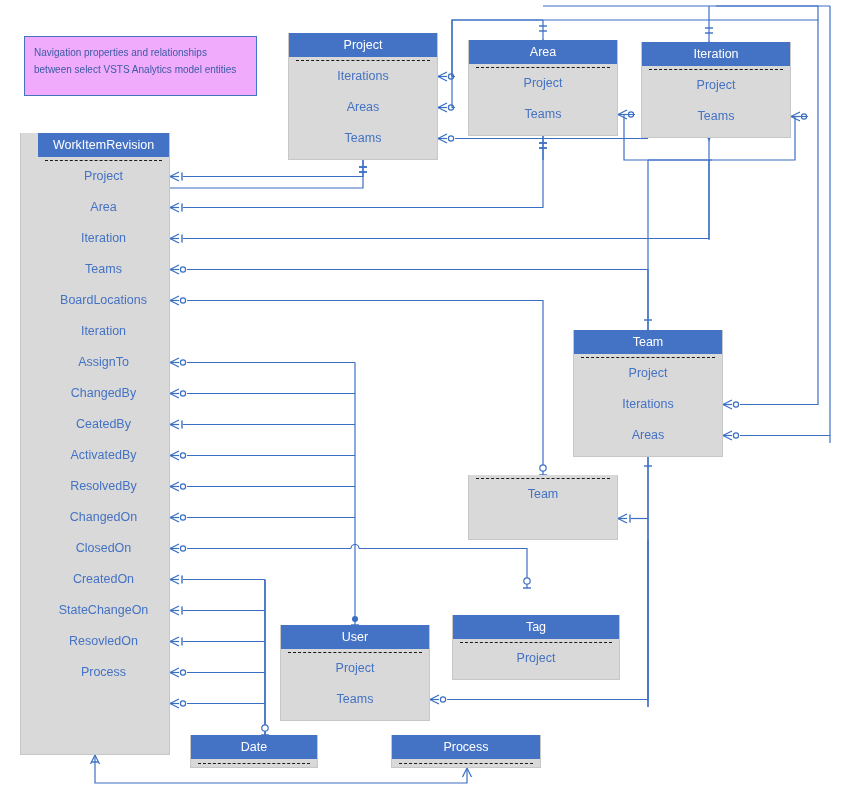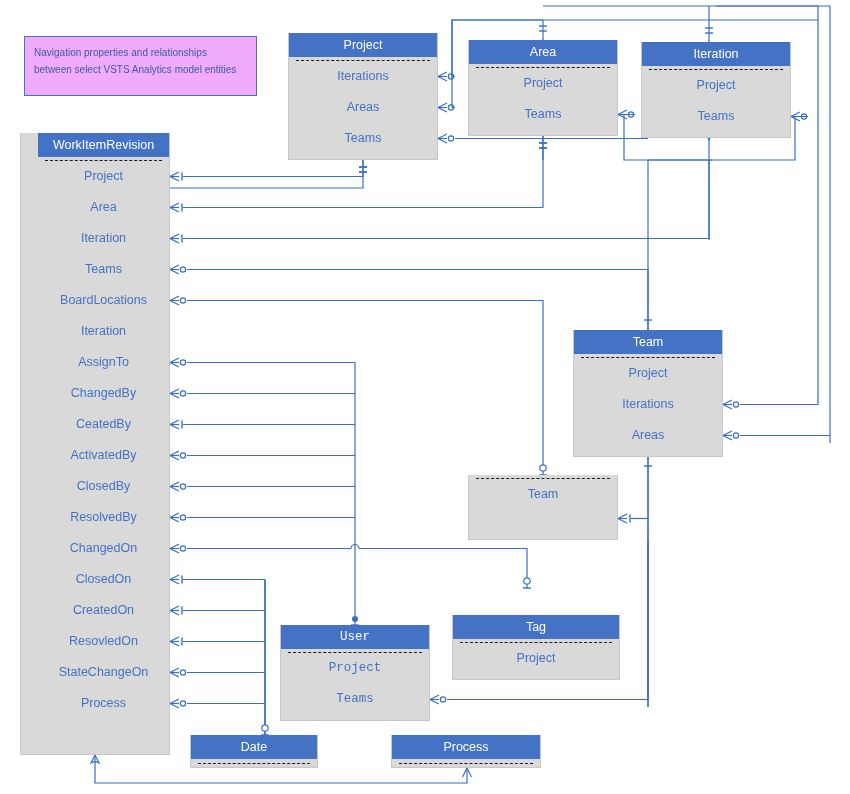--- a/index.html
+++ b/index.html
@@ -237,27 +237,26 @@
           <div class="row">Project</div>
           <div class="row">Area</div>
           <div class="row">Iteration</div>
           <div class="row">Teams</div>
           <div class="row">BoardLocations</div>
           <div class="row">Iteration</div>
           <div class="row">AssignTo</div>
           <div class="row">ChangedBy</div>
           <div class="row">CeatedBy</div>
           <div class="row">ActivatedBy</div>
-          <div class="row">ClosedBy</div>
           <div class="row">ResolvedBy</div>
           <div class="row">ChangedOn</div>
           <div class="row">ClosedOn</div>
           <div class="row">CreatedOn</div>
+          <div class="row">StateChangeOn</div>
           <div class="row">ResovledOn</div>
-          <div class="row">StateChangeOn</div>
           <div class="row">Process</div>
         </div>
       </div>
       <div class="entity" style="left: 288px; top: 33px; width: 150px; height: 127px;">
         <div class="hdr">Project</div>
         <div class="sep"></div>
         <div class="rows">
           <div class="row">Iterations</div>
           <div class="row">Areas</div>
           <div class="row">Teams</div>
@@ -294,21 +293,21 @@
           <div class="row">Team</div>
         </div>
       </div>
       <div class="entity" style="left: 452px; top: 615px; width: 168px; height: 65px;">
         <div class="hdr">Tag</div>
         <div class="sep"></div>
         <div class="rows">
           <div class="row">Project</div>
         </div>
       </div>
-      <div class="entity" style="left: 280px; top: 625px; width: 150px; height: 96px; font-family: Liberation Mono, monospace;">
+      <div class="entity" style="left: 280px; top: 625px; width: 150px; height: 96px;">
         <div class="hdr">User</div>
         <div class="sep"></div>
         <div class="rows">
           <div class="row">Project</div>
           <div class="row">Teams</div>
         </div>
       </div>
       <div class="entity headeronly" style="left: 190px; top: 735px; width: 128px; height: 33px;">
         <div class="hdr">Date</div>
         <div class="sep"></div>

